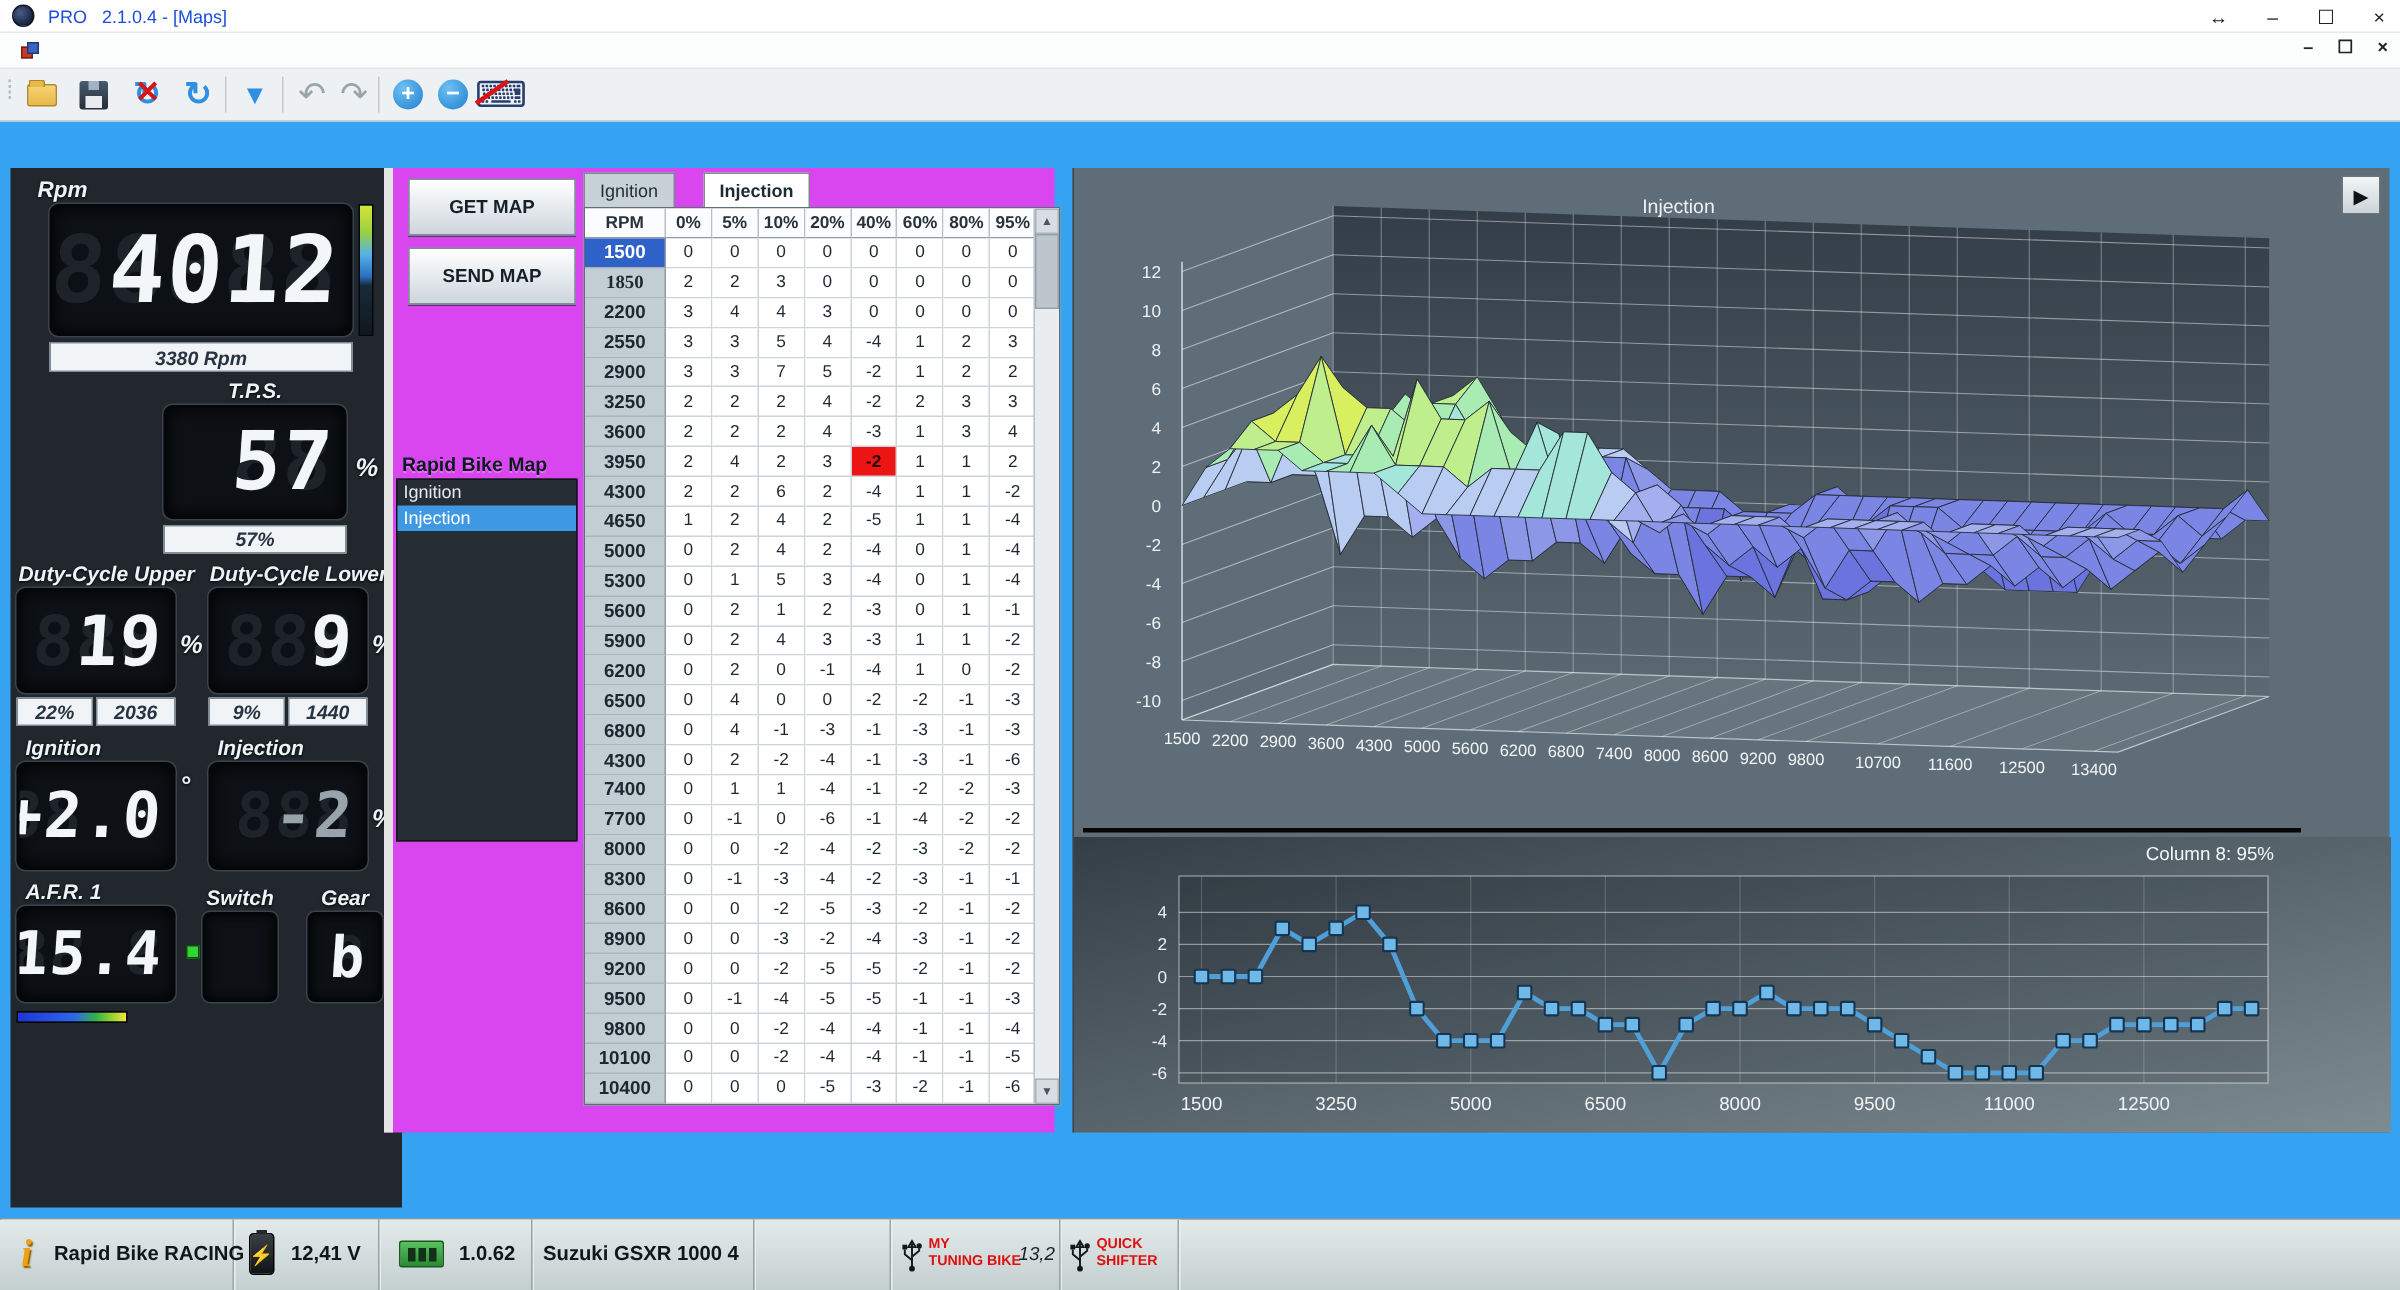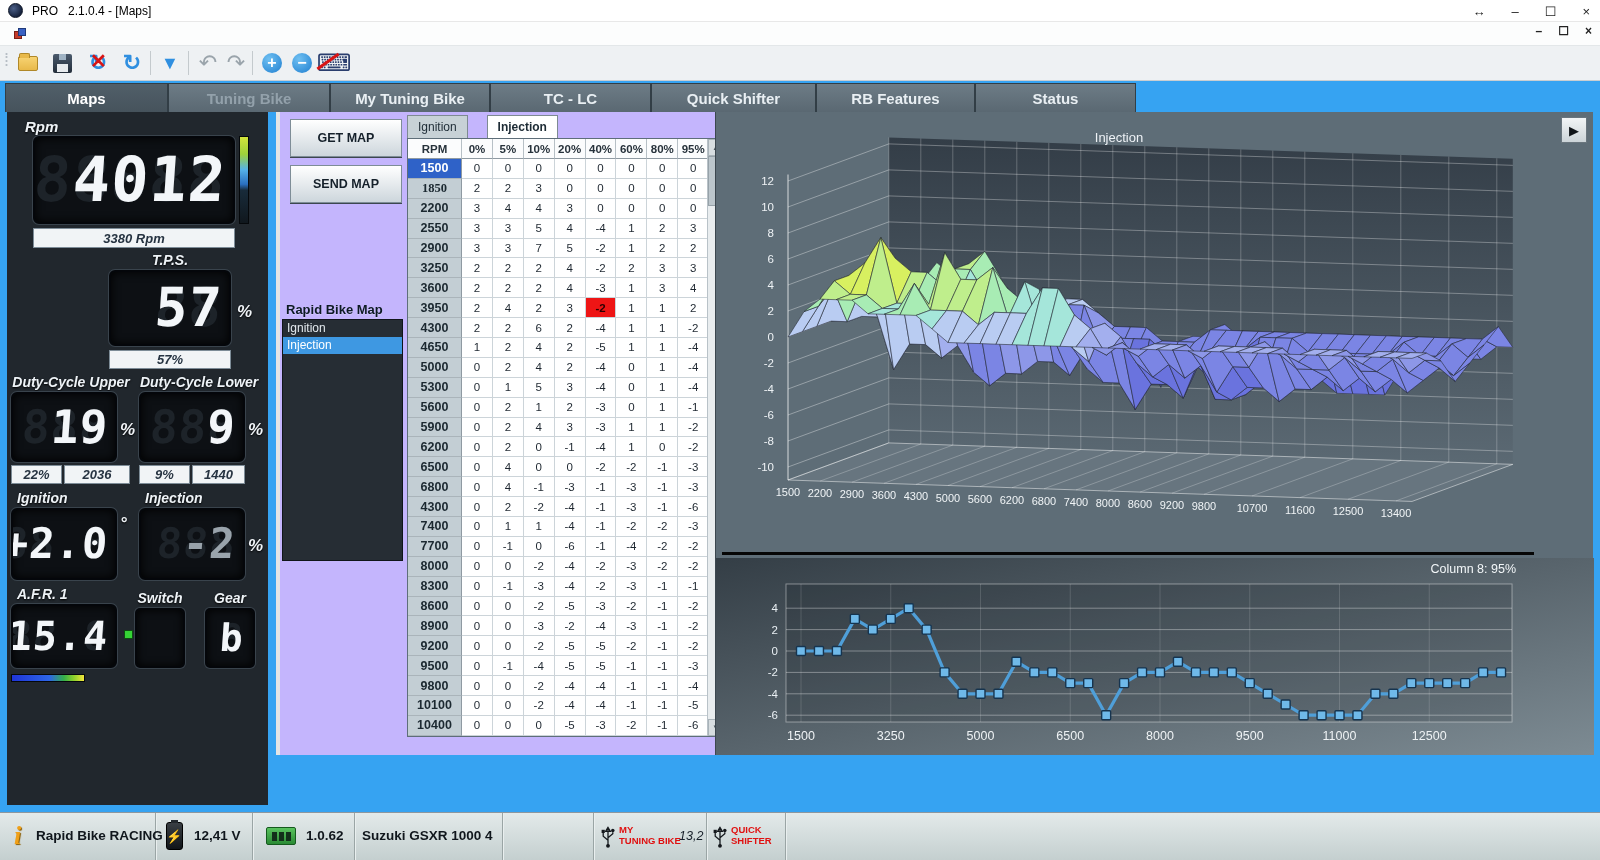--- a/index.html
+++ b/index.html
@@ -2,21 +2,21 @@
 <html><head>
 <meta charset="utf-8">
 <style>
   html,body{margin:0;padding:0;background:#555;}
   *{box-sizing:border-box;font-family:"Liberation Sans",sans-serif;}
   .app{position:relative;width:1600px;height:860px;background:#36a3f2;overflow:hidden;}
   
   .titlebar{position:absolute;left:0;top:0;width:1600px;height:22px;background:#ffffff;border-bottom:1px solid #e8e8e8;}
   .app-icon{position:absolute;left:8px;top:3px;width:15px;height:15px;border-radius:50%;
     background:radial-gradient(circle at 35% 35%,#4a5e86 0%,#17233e 70%);border:1px solid #0d1526;}
-  .title-text{position:absolute;left:32px;top:4px;font-size:12px;color:#000000;white-space:pre;}
+  .title-text{position:absolute;left:32px;top:4px;font-size:12px;color:#1d4ed8;white-space:pre;}
   .tb-ctrls{position:absolute;right:10px;top:0;height:22px;display:flex;gap:26px;align-items:center;color:#222;font-size:13px;}
   .tb-ctrls span{cursor:default;}
   .menubar{position:absolute;left:0;top:22px;width:1600px;height:24px;background:#fcfdfd;border-bottom:1px solid #e3e7e9;}
   .mdi-icon{position:absolute;left:14px;top:6px;width:12px;height:12px;}
   .mdi-icon .sq1{position:absolute;left:0;top:3px;width:8px;height:8px;background:#c43a2a;border:1px solid #7a1f15;}
   .mdi-icon .sq2{position:absolute;left:4px;top:0;width:8px;height:8px;background:#3a62c4;border:1px solid #1f3a7a;}
   .menu-items{position:absolute;left:34px;top:0;height:24px;display:flex;align-items:center;}
   .menu-items span{padding:0 14px;font-size:13px;color:#151a1e;}
   .mdi-ctrls{position:absolute;right:8px;top:2px;display:flex;gap:16px;font-size:12px;color:#222;font-weight:bold;}
   .toolbar{position:absolute;left:0;top:46px;width:1600px;height:35px;background:#eef1f3;border-bottom:1px solid #c9ced2;}
@@ -36,21 +36,21 @@
   .ico-kbd{position:relative;color:#2a3e6e;font-size:24px;}
   .ico-kbd:after{content:"";position:absolute;left:-2px;top:11px;width:26px;height:3px;background:#d81515;transform:rotate(-35deg);}
   
   .tabrow{position:absolute;left:0;top:81px;width:1600px;height:31px;background:#36a3f2;}
   .maintab{position:absolute;top:2px;height:29px;display:flex;align-items:center;justify-content:center;
     background:linear-gradient(#6d7c86,#5a6872);border:1px solid #323e46;border-bottom:none;color:#e9eff3;font-size:15px;font-weight:bold;}
   .maintab.active{background:linear-gradient(#515f69,#46535c);color:#ffffff;}
   .maintab.disabled{color:#93a1ab;}
   
   .left-panel{position:absolute;left:7px;top:112px;width:261px;height:693px;background:#21272d;}
-  .mid-panel{position:absolute;left:276px;top:112px;width:447px;height:643px;background:#c4b5fd;border-left:4px solid #e5e5e5;}
+  .mid-panel{position:absolute;left:256px;top:112px;width:447px;height:643px;background:#d946ef;border-left:6px solid #e5e5e5;}
   .right-panel{position:absolute;left:715px;top:112px;width:878px;height:643px;background:#5e6d77;border-left:1px solid #3c474f;}
   .comment-bar{position:absolute;left:268px;top:755px;width:1325px;height:50px;background:#f9d9a4;border-top:2px solid #20262b;}
   .comment-text{position:absolute;left:18px;top:12px;font-size:15px;color:#17202a;}
   
   .glabel{position:absolute;color:#eef3f7;font-size:14px;font-weight:bold;font-style:italic;text-shadow:0 1px 2px #000;}
   .segdisp{position:absolute;background:#0d1014;border:2px solid #04060a;border-radius:6px;
     box-shadow:inset 0 0 10px #000,0 0 0 1px #39434c;overflow:hidden;}
   .segdisp .g,.segdisp .v{position:absolute;right:7px;top:50%;transform:translateY(-50%) skewX(-4deg);
     font-family:"DejaVu Sans Mono",monospace;font-weight:bold;letter-spacing:1px;line-height:1;}
   .segdisp .g{color:#1d2329;}
@@ -182,29 +182,20 @@
         <span class="circle-btn">+</span>
       </div>
     <div class="tool" style="left:288px">
         <span class="circle-btn">−</span>
       </div>
     <div class="tool" style="left:320px">
         <span class="ico-kbd">⌨</span>
       </div>
   </div>
 
-  <div class="tabrow" id="tabrow">
-      <div class="maintab active" style="left: 5px; width: 163px;">Maps</div>
-      <div class="maintab disabled" style="left: 168px; width: 162px;">Tuning Bike</div>
-      <div class="maintab" style="left: 330px; width: 160px;">My Tuning Bike</div>
-      <div class="maintab" style="left: 490px; width: 161px;">TC - LC</div>
-      <div class="maintab" style="left: 651px; width: 165px;">Quick Shifter</div>
-      <div class="maintab" style="left: 816px; width: 159px;">RB Features</div>
-      <div class="maintab" style="left: 975px; width: 161px;">Status</div>
-    </div>
 
   <div class="left-panel">
     <div class="glabel" style="left:18px;top:6px;font-size:15px">Rpm</div>
     <div class="segdisp" style="left:26px;top:24px;width:202px;height:88px">
       <span class="g" style="font-size:62px">88888</span>
       <span class="v" style="font-size:62px">4012</span>
     </div>
     <div class="vbar" style="left:232px;top:24px;width:10px;height:88px"></div>
     <div class="gstrip" style="left:26px;top:116px;width:202px;height:20px">3380 Rpm</div>
 
@@ -222,21 +213,21 @@
       <span class="g" style="font-size:46px">888</span>
       <span class="v" style="font-size:46px">19</span>
     </div>
     <div class="gunit" style="left:113px;top:308px">%</div>
     <div class="segdisp" style="left:132px;top:280px;width:106px;height:70px">
       <span class="g" style="font-size:46px">888</span>
       <span class="v" style="font-size:46px">9</span>
     </div>
     <div class="gunit" style="left:241px;top:308px">%</div>
     <div class="gstrip" style="left:4px;top:353px;width:51px;height:19px">22%</div>
-    <div class="gstrip" style="left:57px;top:353px;width:66px;height:19px">2036</div>
+    <div class="gstrip" style="left:57px;top:353px;width:53px;height:19px">2036</div>
     <div class="gstrip" style="left:132px;top:353px;width:51px;height:19px">9%</div>
     <div class="gstrip" style="left:185px;top:353px;width:53px;height:19px">1440</div>
 
     <div class="glabel" style="left:10px;top:378px">Ignition</div>
     <div class="glabel" style="left:138px;top:378px">Injection</div>
     <div class="segdisp" style="left:4px;top:396px;width:106px;height:72px">
       <span class="g" style="font-size:42px">88.8</span>
       <span class="v" style="font-size:42px">+2.0</span>
     </div>
     <div class="gunit" style="left:113px;top:402px">°</div>

